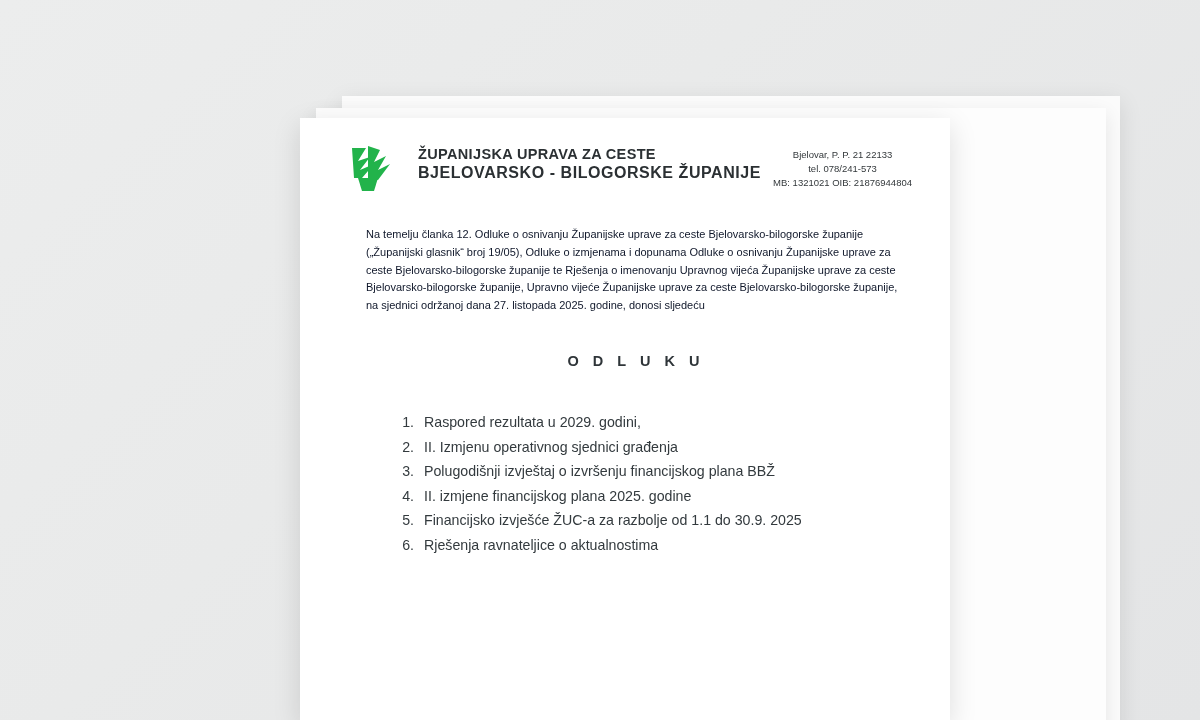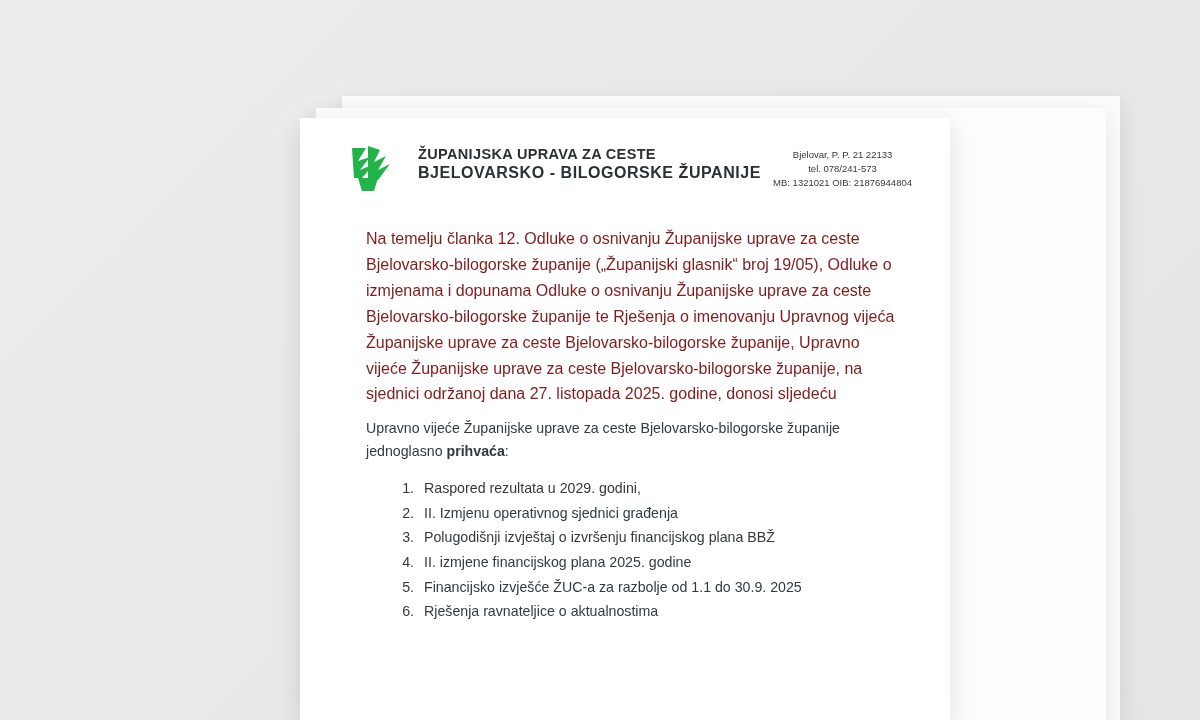--- a/index.html
+++ b/index.html
@@ -90,24 +90,24 @@
     padding-top: 6px;
     padding-right: 4px;
   }
 
   
   .doc-body {
     padding: 30px 44px 0 66px;
     color: #2f3437;
   }
   .para {
-    font-size: 16px;
+    font-size: 11px;
     line-height: 1.62;
     margin: 0 3px 10px 0;
-    color: #7f1d1d;
+    color: #0f172a;
   }
   .decision-title {
     text-align: center;
     font-size: 14.5px;
     font-weight: bold;
     letter-spacing: 5px;
     color: #2f3539;
     margin: 38px 0 42px 0;
   }
   .lead {
@@ -161,22 +161,22 @@
         <div>tel. 078/241-573</div>
         <div>MB: 1321021 OIB: 21876944804</div>
       </div>
 
     </div>
 
     <div class="doc-body">
 
       <p class="para">Na temelju članka 12. Odluke o osnivanju Županijske uprave za ceste Bjelovarsko-bilogorske županije („Županijski glasnik“ broj 19/05), Odluke o izmjenama i dopunama Odluke o osnivanju Županijske uprave za ceste Bjelovarsko-bilogorske županije te Rješenja o imenovanju Upravnog vijeća Županijske uprave za ceste Bjelovarsko-bilogorske županije, Upravno vijeće Županijske uprave za ceste Bjelovarsko-bilogorske županije, na sjednici održanoj dana 27. listopada 2025. godine, donosi sljedeću</p>
 
+      <div class="decision-title">O D L U K U</div>
 
-      <p class="lead"><span>Upravno vijeće Županijske uprave za ceste Bjelovarsko-bilogorske županije jednoglasno </span><b>prihvaća</b><span>:</span></p>
 
       <ol class="items">
         <li>Raspored rezultata u 2029. godini,</li>
         <li>II. Izmjenu operativnog sjednici građenja</li>
         <li>Polugodišnji izvještaj o izvršenju financijskog plana BBŽ</li>
         <li>II. izmjene financijskog plana 2025. godine</li>
         <li>Financijsko izvješće ŽUC-a za razbolje od 1.1 do 30.9. 2025</li>
         <li>Rješenja ravnateljice o aktualnostima</li>
       </ol>
 

